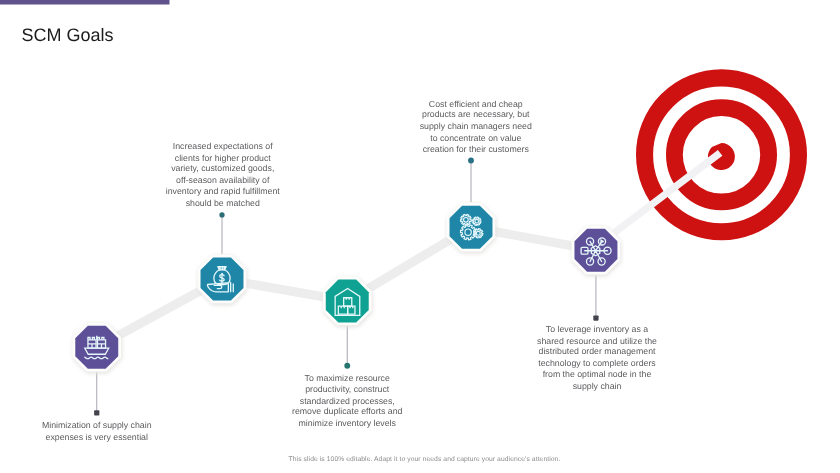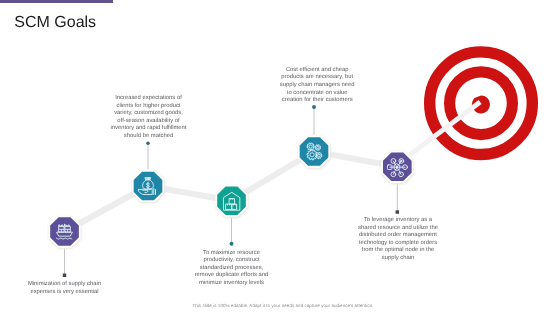--- a/index.html
+++ b/index.html
@@ -1,20 +1,20 @@
 <!DOCTYPE html>
 <html><head>
 <meta charset="utf-8">
 <style>
   html,body{margin:0;padding:0;}
   body{width:560px;height:315px;background:#ffffff;font-family:"Liberation Sans",sans-serif;overflow:hidden;position:relative;
        -webkit-font-smoothing:antialiased;text-rendering:geometricPrecision;}
   #slide{position:absolute;left:0;top:0;width:560px;height:315px;background:#fff;}
   #topbar{position:absolute;left:0;top:0;width:113px;height:3px;background:#60538c;}
-  #title{position:absolute;left:14.3px;top:12.5px;font-size:16px;font-weight:400;color:#1c1c1c;letter-spacing:0px;line-height:20px;}
+  #title{position:absolute;left:14.3px;top:12.5px;font-size:12px;font-weight:400;color:#1c1c1c;letter-spacing:0px;line-height:20px;}
   #footer{position:absolute;left:3px;top:303px;width:560px;text-align:center;font-size:4.5px;color:#8c8c8c;letter-spacing:.05px;}
   svg.layer{position:absolute;left:0;top:0;width:560px;height:315px;overflow:visible;}
   .cap{position:absolute;text-align:center;font-size:5.85px;line-height:7.6px;color:#5b5b5f;white-space:nowrap;}
   #cap1{left:14px;top:281px;width:101px;}
   #cap2{left:98px;top:95px;width:101px;}
   #cap3{left:181px;top:249.5px;width:101px;}
   #cap4{left:266.7px;top:66.8px;width:101px;}
   #cap5{left:347.5px;top:217px;width:101px;}
 </style>
 </head>

